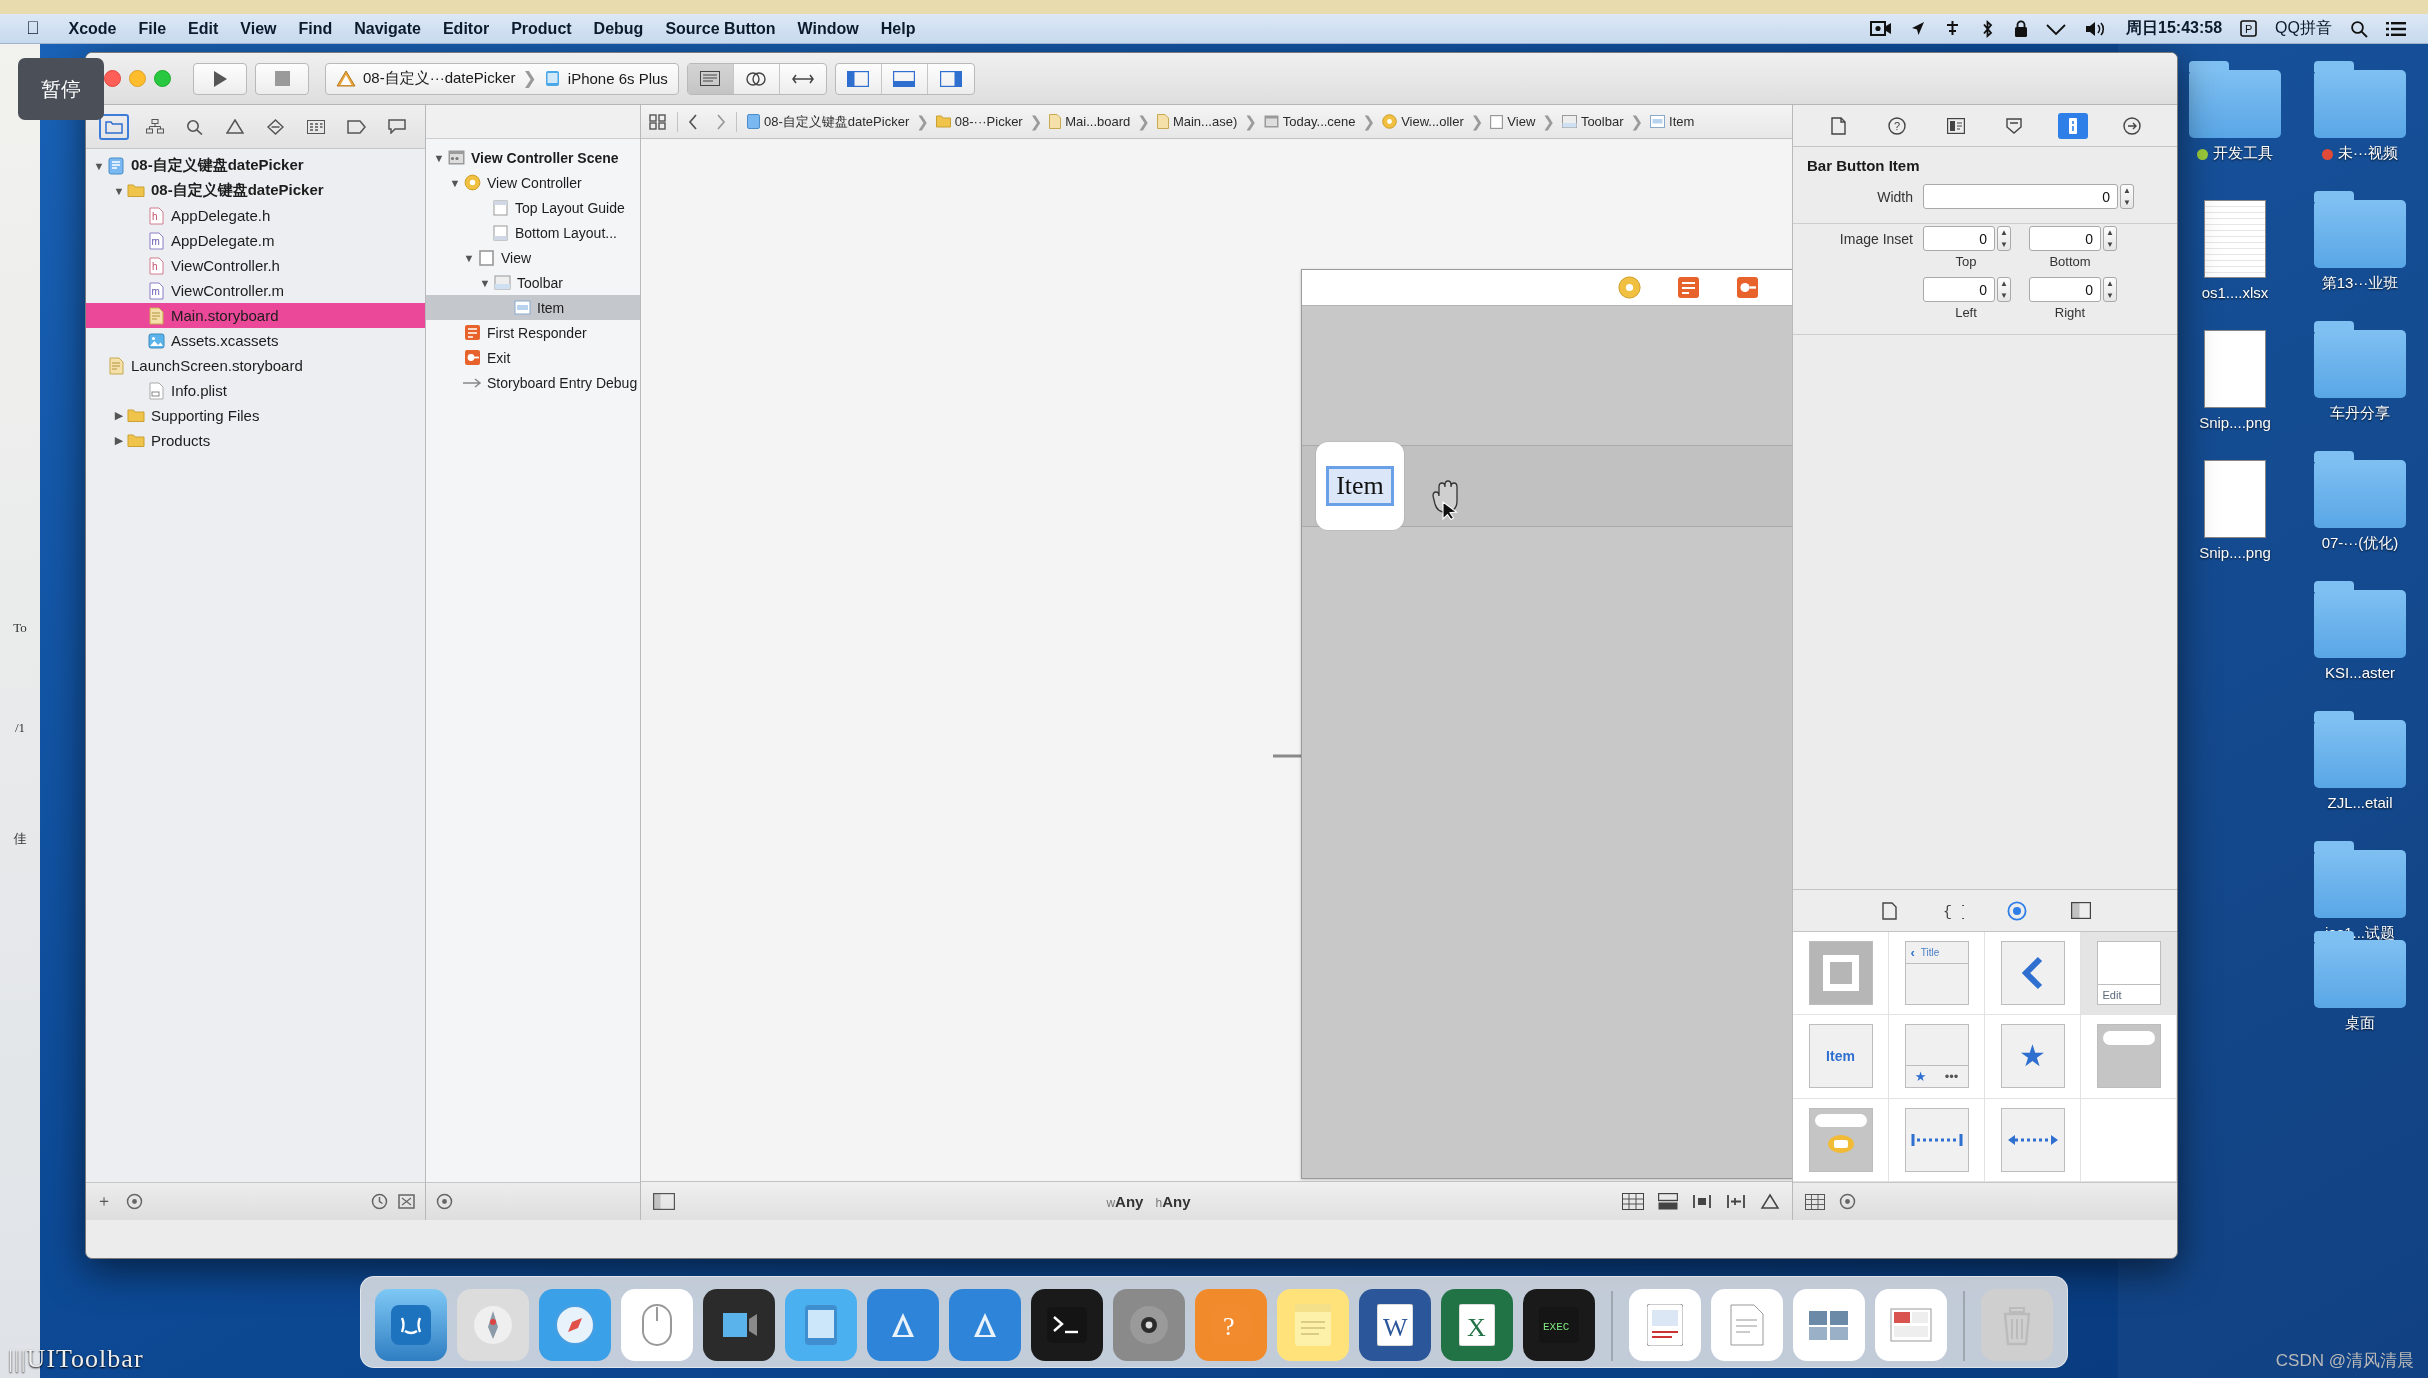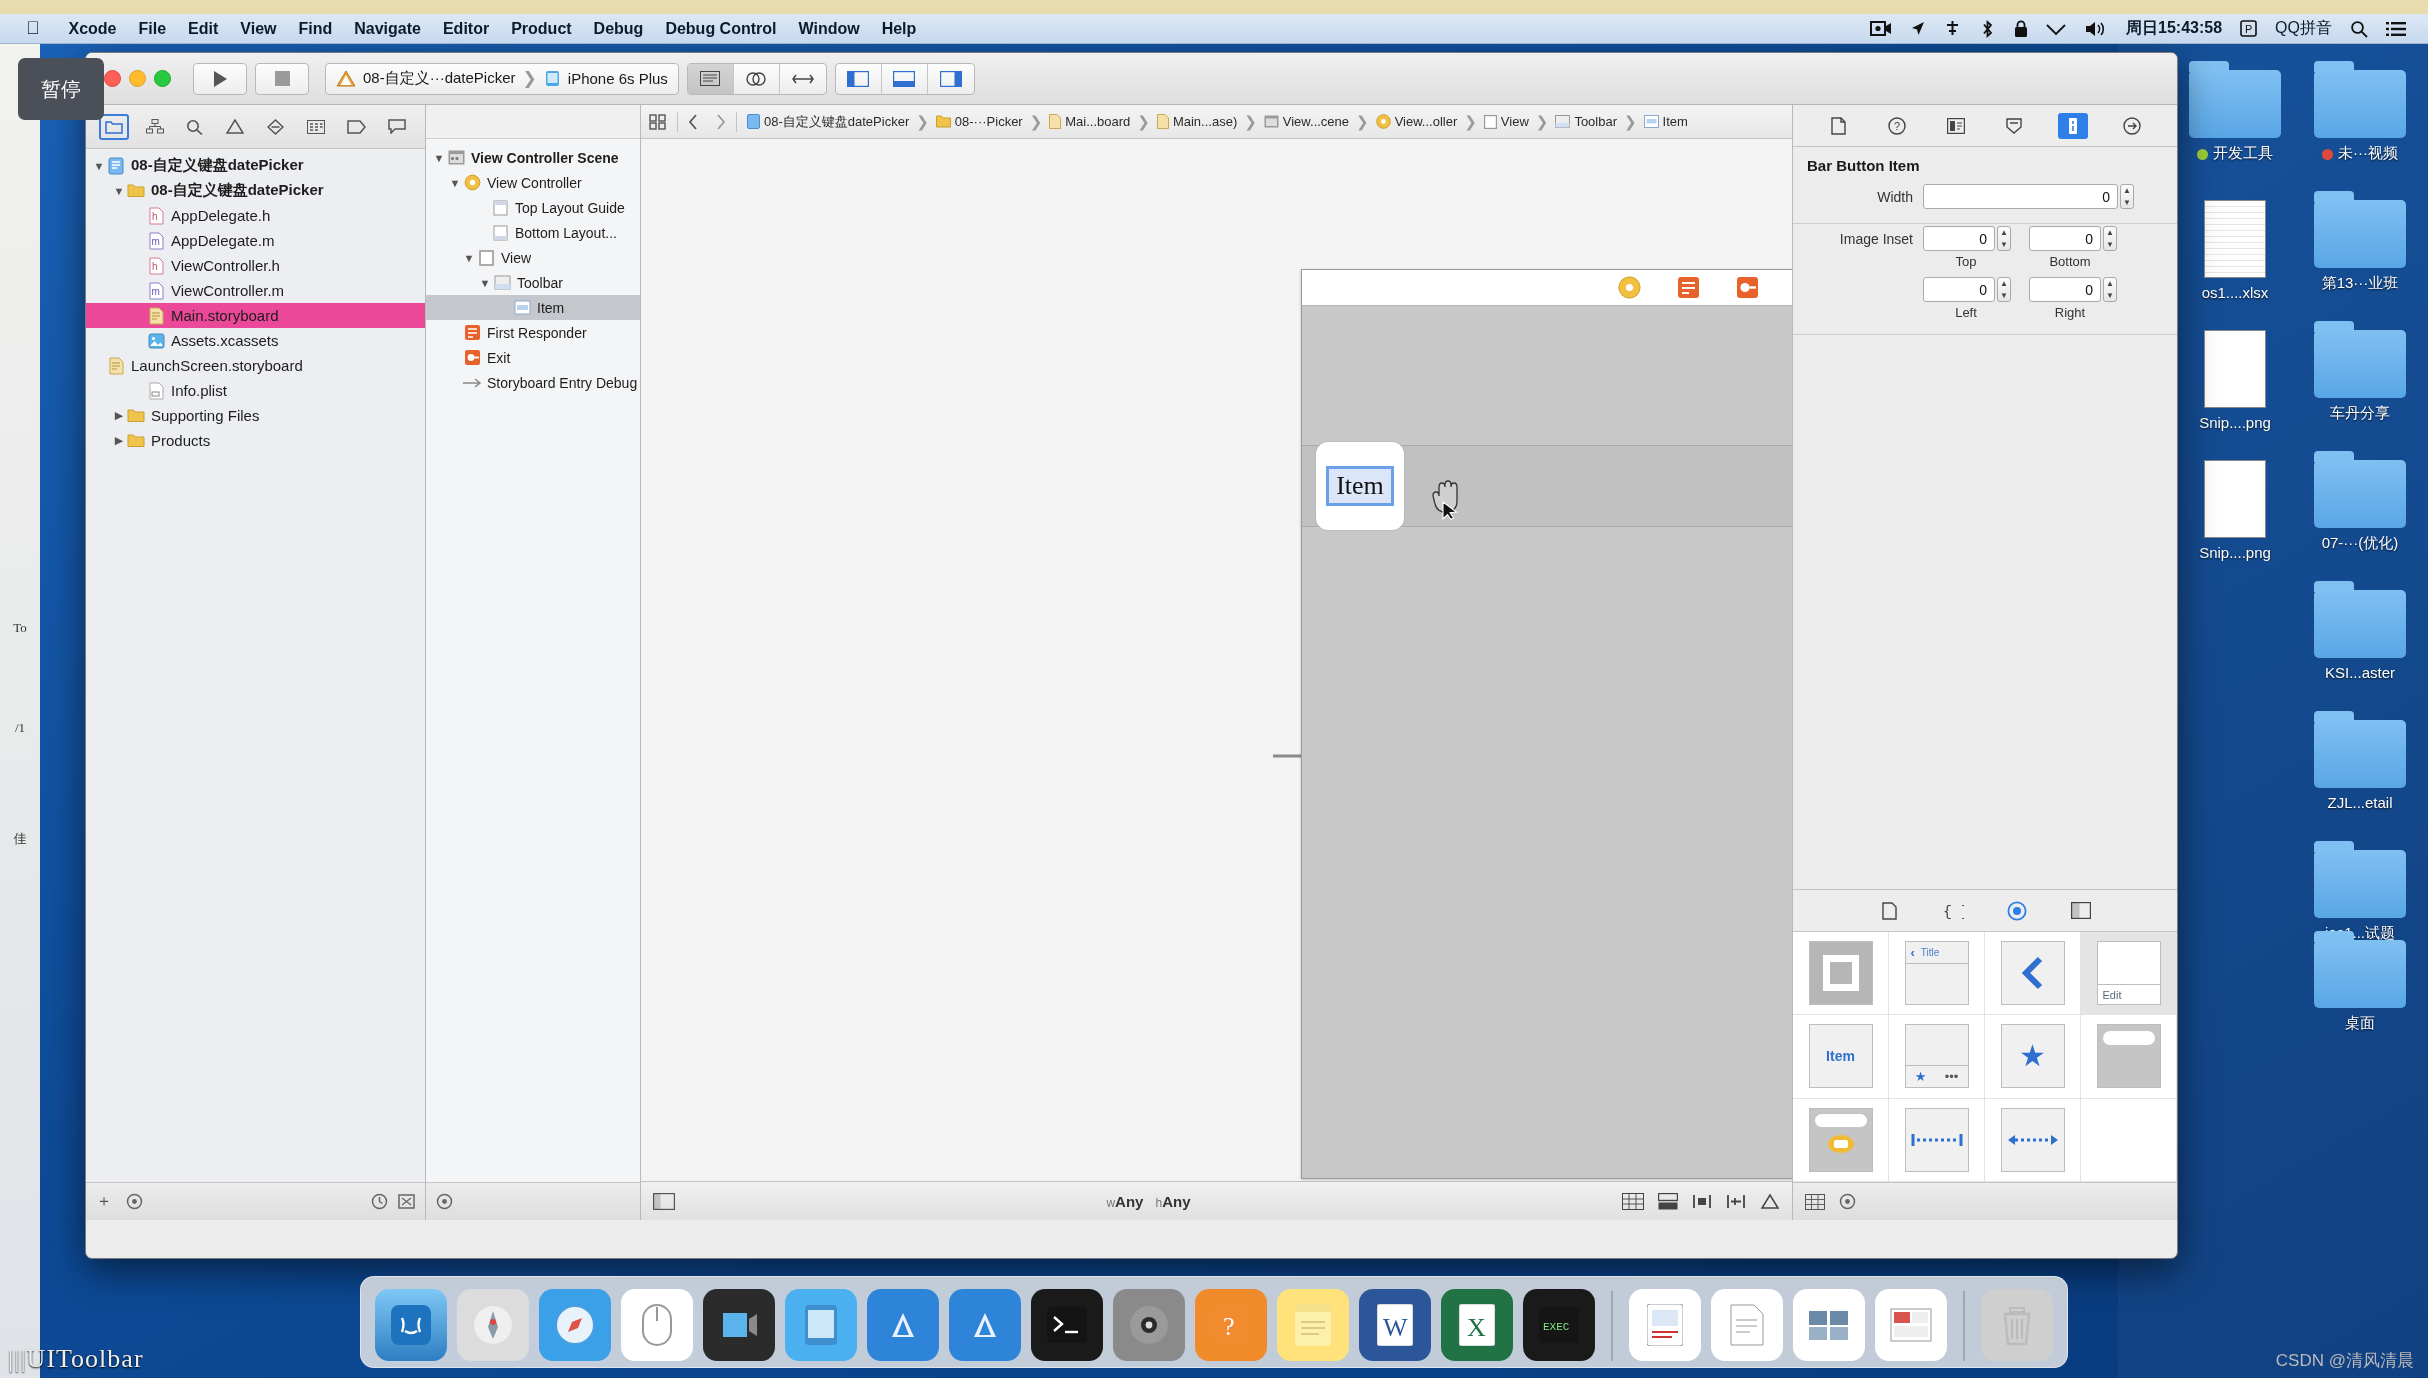--- a/index.html
+++ b/index.html
@@ -307,21 +307,21 @@
   <span class="apple"></span>
   <span class="mi">Xcode</span>
   <span class="mi">File</span>
   <span class="mi">Edit</span>
   <span class="mi">View</span>
   <span class="mi">Find</span>
   <span class="mi">Navigate</span>
   <span class="mi">Editor</span>
   <span class="mi">Product</span>
   <span class="mi">Debug</span>
-  <span class="mi">Debug Control</span>
+  <span class="mi">Source Button</span>
   <span class="mi">Window</span>
   <span class="mi">Help</span>
   <span class="spacer"></span>
   <span class="si">
     <svg width="22" height="17" viewBox="0 0 22 17">
         <rect x="1" y="2" width="14" height="13" fill="none" stroke="#111" stroke-width="2"></rect>
         <circle cx="8" cy="8.5" r="2.6" fill="#111"></circle>
         <path d="M16 6 L21 3 L21 14 L16 11 Z" fill="#111"></path>
       </svg>
   </span>
@@ -820,21 +820,21 @@
               <path d="M0.5 0.5 H8 L11.5 4 V14.5 H0.5 Z" fill="#f4e0a8" stroke="#c7a94f"></path>
             </svg>
           <span>Main...ase)</span>
             <span class="chev">❯</span>
         </span>
         <span class="crumb">
           <svg width="15" height="13" viewBox="0 0 15 13">
               <rect x="0.5" y="0.5" width="14" height="12" fill="#9a9a9a"></rect>
               <rect x="2" y="3.5" width="11" height="7.5" fill="#ddd"></rect>
             </svg>
-          <span>View...cene</span>
+          <span>Today...cene</span>
             <span class="chev">❯</span>
         </span>
         <span class="crumb">
           <svg width="15" height="15" viewBox="0 0 15 15">
               <circle cx="7.5" cy="7.5" r="6.8" fill="#f2c040" stroke="#cd9e2b"></circle>
               <circle cx="7.5" cy="7.5" r="2.4" fill="#fff"></circle>
             </svg>
           <span>View...oller</span>
             <span class="chev">❯</span>
         </span>

